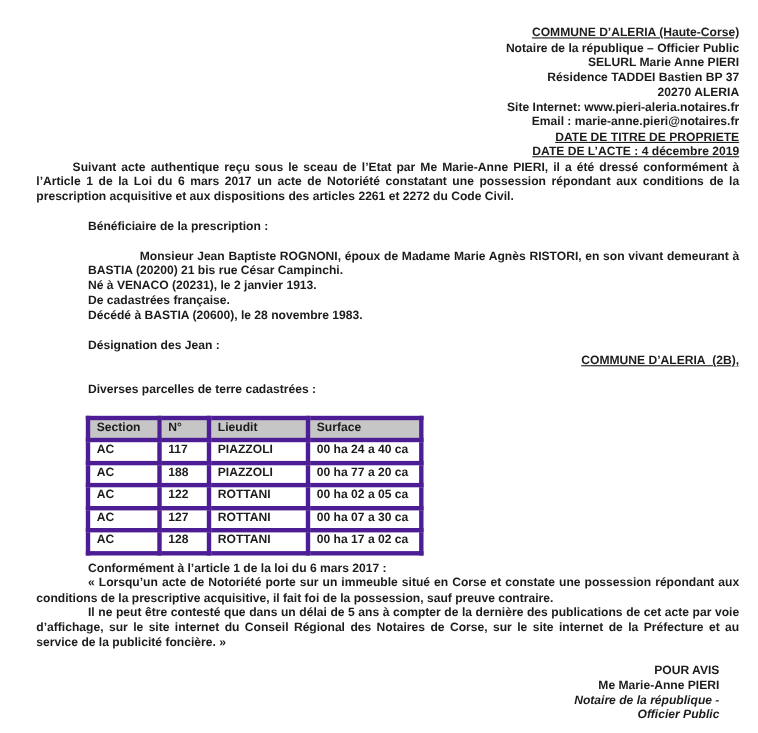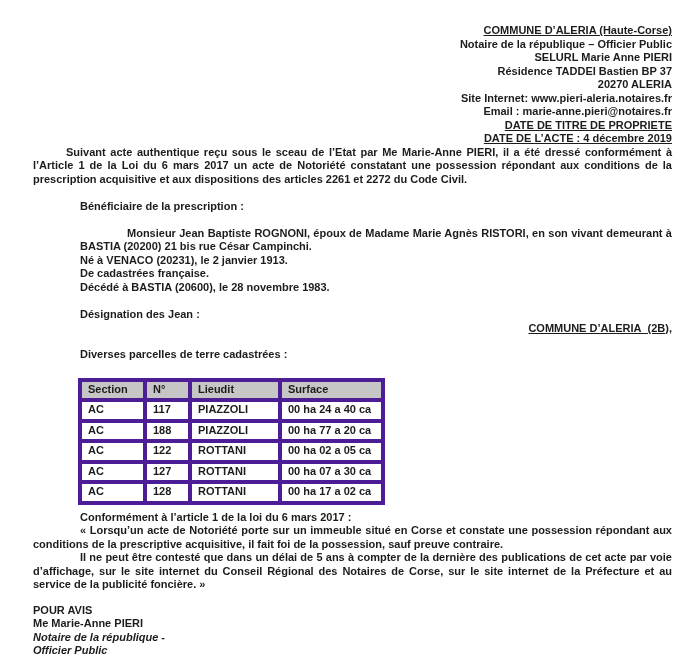--- a/index.html
+++ b/index.html
@@ -36,21 +36,21 @@
     height: 16px;
     overflow: hidden;
     white-space: nowrap;
   }
   table.parcels th { background: var(--table-header-bg, #c6c6c6); }
   .col-section { width: 65px; }
   .col-num     { width: 45px; }
   .col-lieudit { width: 90px; }
   .col-surface { width: 103px; }
   .legal-heading { margin-left: 47px; margin-top: 6px; }
-  .sig { text-align: left; margin-top: 12px; margin-right: 18px; }
+  .sig { text-align: right; margin-top: 12px; margin-right: 18px; }
   .sig .italic { font-style: italic; }
 </style>
 </head>
 <body>
 
 <div class="page">
 
   <div class="center">
     <div class="u">COMMUNE D’ALERIA (Haute-Corse)</div>
     <div>Notaire de la république – Officier Public</div>

